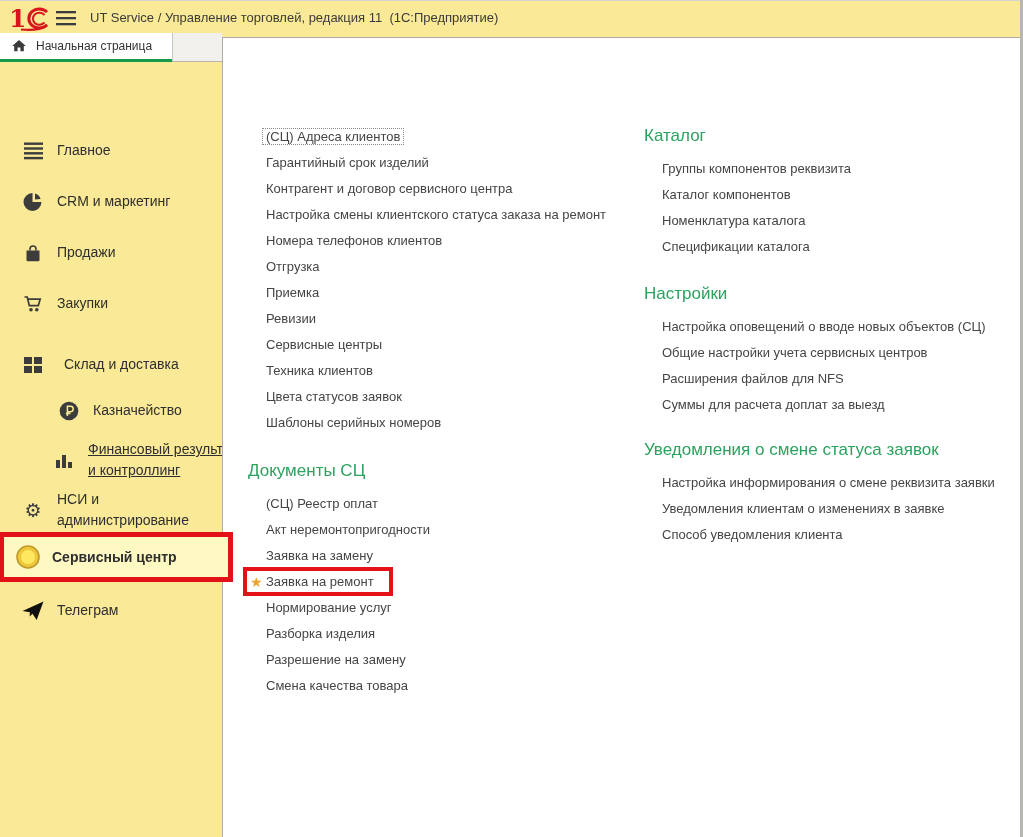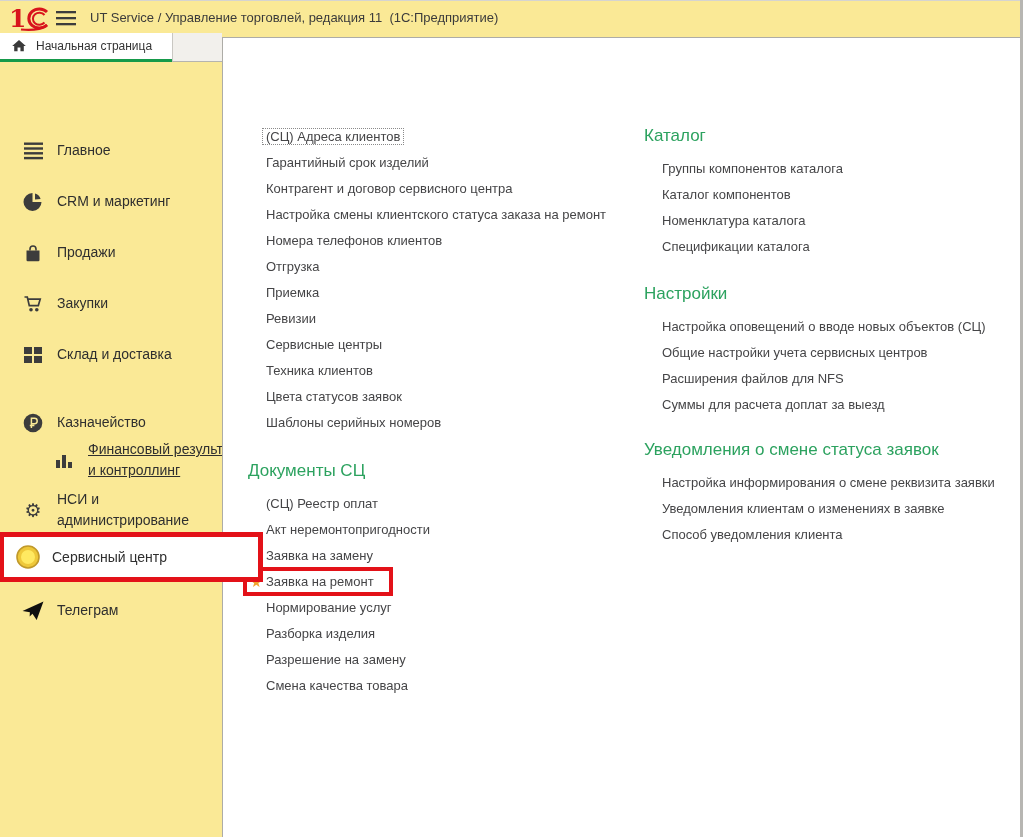--- a/index.html
+++ b/index.html
@@ -29,21 +29,21 @@
   .mt-sec3{margin-top:20px;}
   .focus-outline{border:1px dotted #8a8a8a;padding:0 3px;margin-left:-4px;}
   .link.annotated .ann-box{position:absolute;left:-5px;top:-2px;width:150px;height:29px;border:4px solid #e31118;box-sizing:border-box;pointer-events:none;}
   .star{position:absolute;left:2px;top:0;color:#f0a32e;font-size:14px;font-family:"DejaVu Sans",sans-serif;}
   
   .sidebar{position:absolute;left:0;top:62px;width:222px;height:775px;background:#fae996;}
   .s-item{position:absolute;left:0;width:222px;display:flex;align-items:center;cursor:pointer;}
   .s-icon{width:26px;margin-left:20px;display:flex;align-items:center;justify-content:center;flex-shrink:0;color:#3c3c3c;}
   .s-label{margin-left:11px;font-size:14px;color:#2f2f2f;line-height:21px;width:158px;}
   .s-item.underlined .s-label{text-decoration:underline;}
-  .s-item.highlighted{left:-1px;top:470px;width:264px;height:50px;background:#ffffff;border:5px solid #e31118;box-sizing:border-box;z-index:5;}
+  .s-item.highlighted{left:-1px;top:470px;width:234px;height:50px;background:#fef9c3;border:5px solid #e31118;box-sizing:border-box;z-index:5;font-weight:bold;}
   .s-item.highlighted .s-icon{margin-left:11px;}
   .gear-glyph{font-size:19px;line-height:19px;font-family:"DejaVu Sans",sans-serif;}
   
   .right-edge{position:absolute;right:0;top:0;width:3px;height:837px;background:#b7b6b2;}
 </style>
 </head>
 <body>
 
 <div class="app">
 
@@ -110,33 +110,33 @@
       <span class="s-icon">
         <svg width="20" height="20" viewBox="0 0 20 20">
             <path d="M1.5,3 h2.8 l2,8.6 h9 l1.9,-6.4 H5.4" fill="none" stroke="#3c3c3c" stroke-width="1.7"></path>
             <circle cx="8" cy="15.8" r="1.8" fill="#3c3c3c"></circle>
             <circle cx="13.8" cy="15.8" r="1.8" fill="#3c3c3c"></circle>
           </svg>
       </span>
       <span class="s-label">Закупки</span>
     </div>
 
-    <div class="s-item" style="top:282px;">
+    <div class="s-item" style="top:292px;justify-content:space-between;">
       <span class="s-icon">
         <svg width="20" height="20" viewBox="0 0 20 20">
             <rect x="1" y="2" width="8" height="7" fill="#3c3c3c"></rect>
             <rect x="11" y="2" width="8" height="7" fill="#3c3c3c"></rect>
             <rect x="1" y="11" width="8" height="7" fill="#3c3c3c"></rect>
             <rect x="11" y="11" width="8" height="7" fill="#3c3c3c"></rect>
           </svg>
       </span>
       <span class="s-label">Склад и доставка</span>
     </div>
 
-    <div class="s-item" style="top:350px;">
+    <div class="s-item" style="top:338px;padding-left:36px;">
       <span class="s-icon">
         <svg width="20" height="20" viewBox="0 0 20 20">
             <circle cx="10" cy="10" r="9.3" fill="#3c3c3c"></circle>
             <path d="M8.4,15 V5.3 h3.1 a2.7,2.7 0 0 1 0,5.4 H8.4 M6.8,12.6 h4.6" stroke="#fae996" stroke-width="1.5" fill="none"></path>
           </svg>
       </span>
       <span class="s-label">Казначейство</span>
     </div>
 
     <div class="s-item underlined" style="top:377px;padding-left:31px;">
@@ -209,21 +209,21 @@
         <div class="link">Нормирование услуг</div>
         <div class="link">Разборка изделия</div>
         <div class="link">Разрешение на замену</div>
         <div class="link">Смена качества товара</div>
       </div>
     </div>
 
     <div class="col-right">
       <div class="col-header">Каталог</div>
       <div class="mt-links">
-        <div class="link">Группы компонентов каталога</div>
+        <div class="link">Группы компонентов реквизита</div>
         <div class="link">Каталог компонентов</div>
         <div class="link">Номенклатура каталога</div>
         <div class="link">Спецификации каталога</div>
       </div>
 
       <div class="col-header mt-sec2">Настройки</div>
       <div class="mt-links">
         <div class="link">Настройка оповещений о вводе новых объектов (СЦ)</div>
         <div class="link">Общие настройки учета сервисных центров</div>
         <div class="link">Расширения файлов для NFS</div>

